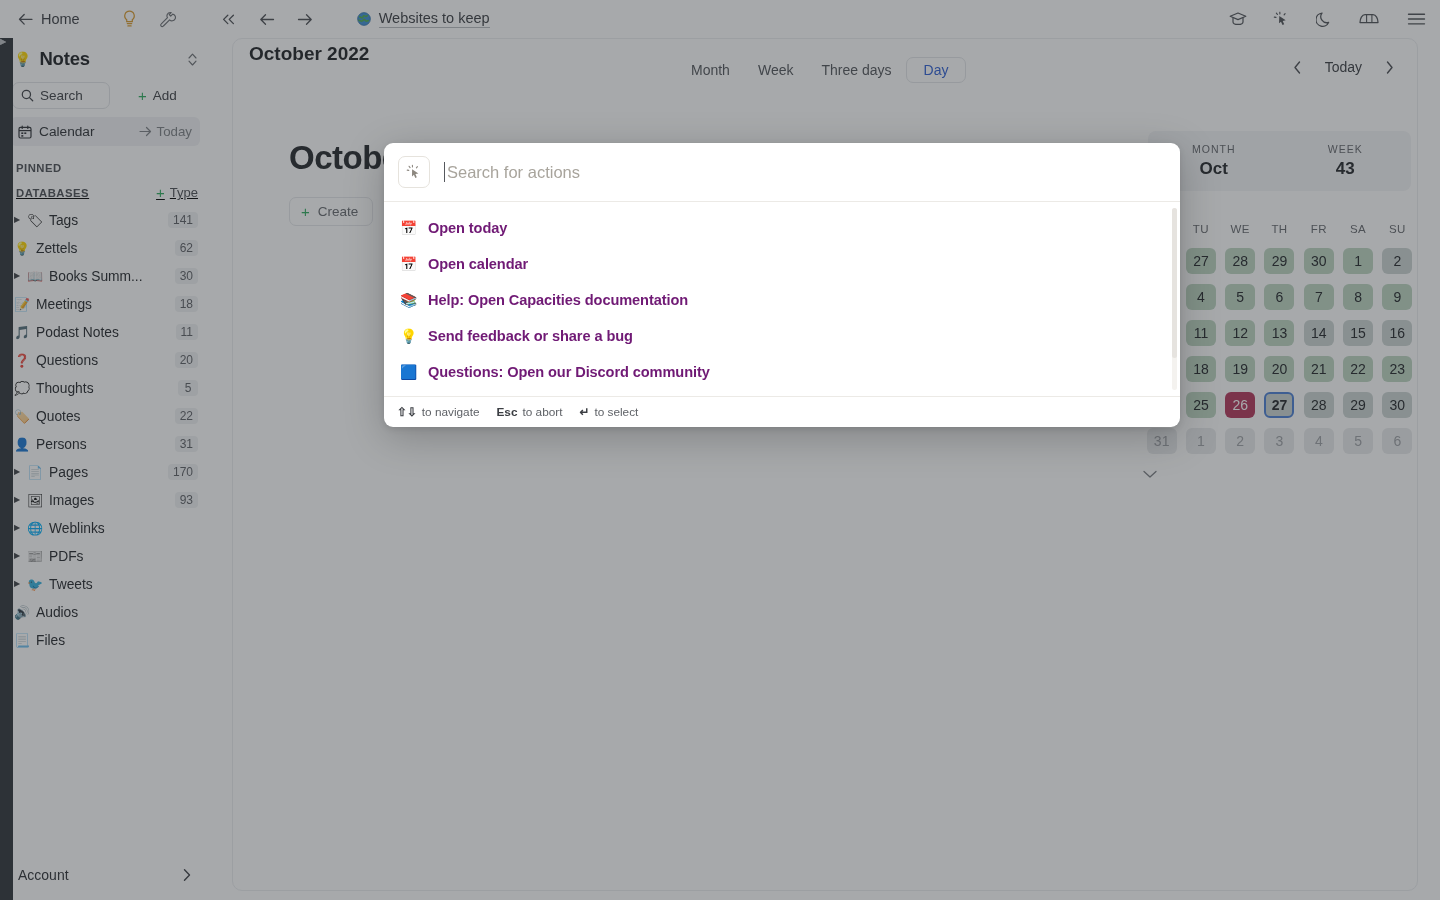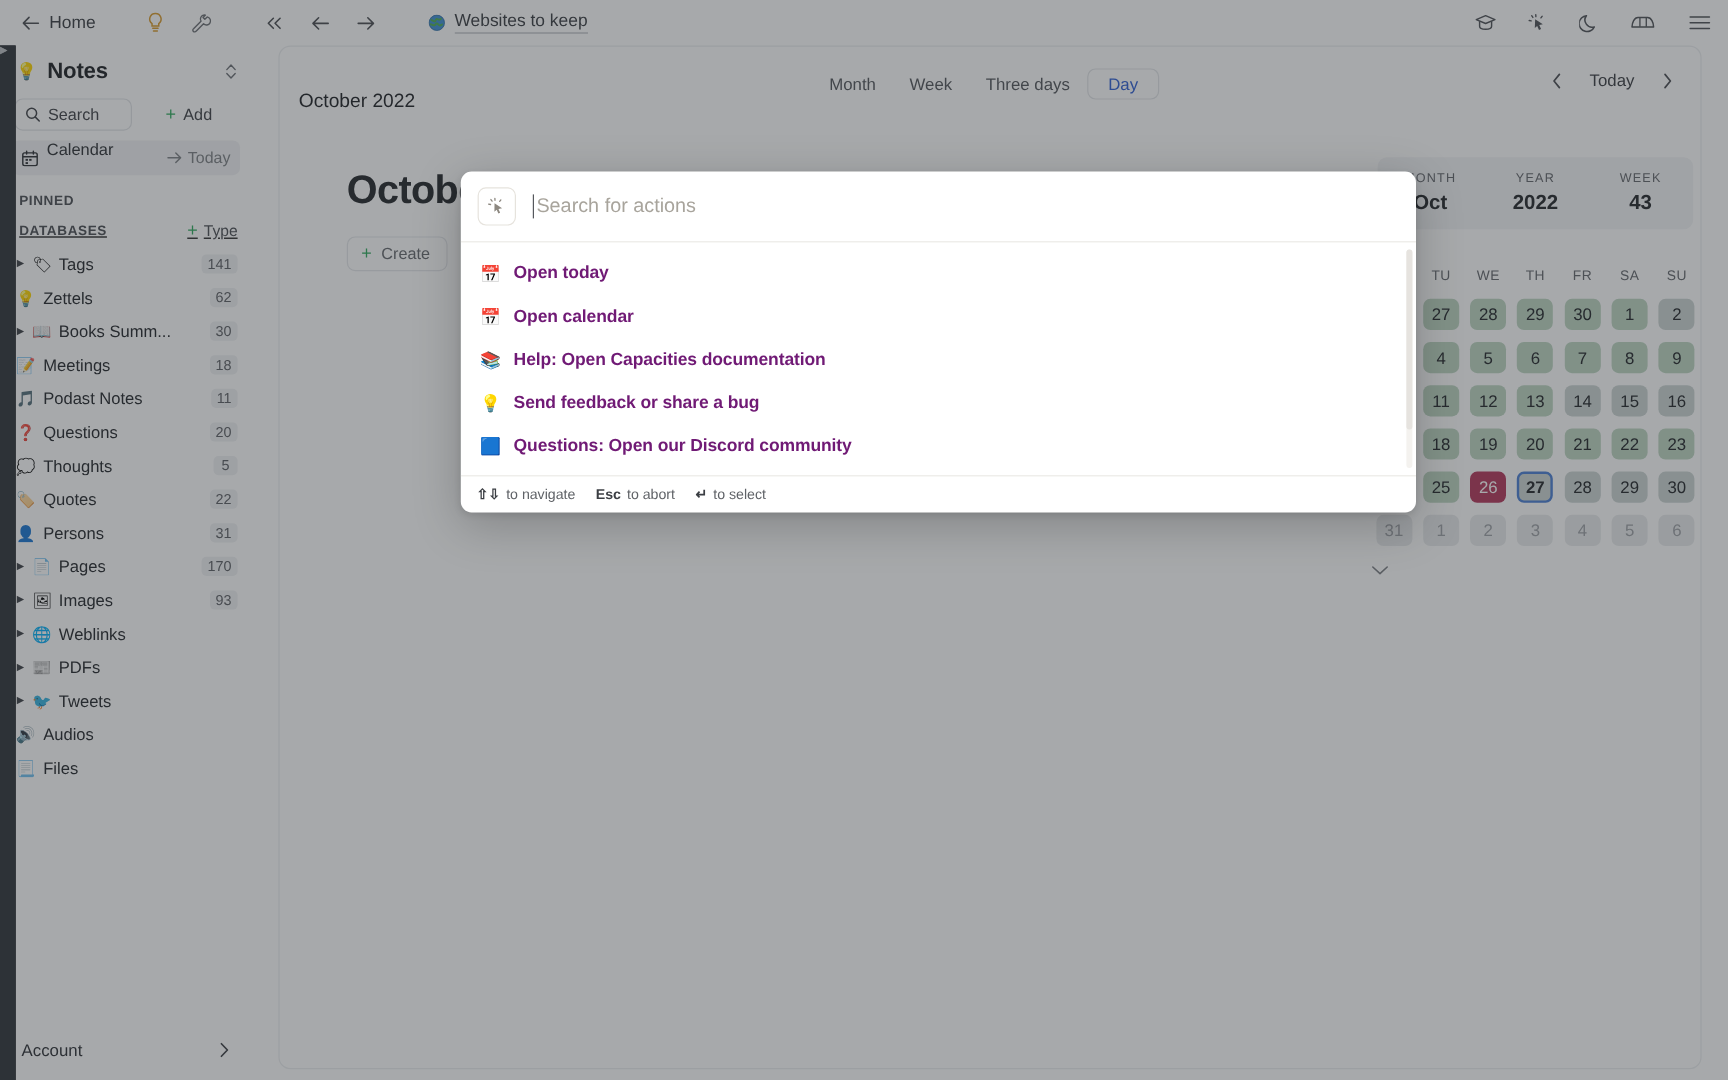--- a/index.html
+++ b/index.html
@@ -50,21 +50,21 @@
     display: flex; align-items: center; gap: 6px; padding-left: 8px;
     font-size: 13.5px; color: #3e4146;
   }
   .sb-add {
     display: flex; align-items: center; gap: 6px; margin-left: 18px;
     font-size: 13.5px; color: #3e4146;
   }
   .plus-g { color: #2eab5e; font-size: 15px; font-weight: 500; line-height: 1; }
 
   .sb-cal {
-    display: flex; margin: 8px 10px 0 10px; height: 29px;
+    display: flex; align-items: center; margin: 8px 10px 0 10px; height: 29px;
     background: #f1f2f4; border-radius: 6px; padding: 0 8px;
   }
   .sb-cal .lbl { font-size: 13.7px; color: #2d3035; margin-left: 7px; }
   .sb-cal .today { margin-left: auto; font-size: 13.3px; color: #7d8085; display:flex; gap:5px; align-items:center; }
 
   .sb-section { margin: 16px 0 0 16px; font-size: 11.3px; font-weight: bold;
     letter-spacing: 0.5px; color: #4b4e53; }
   .sb-section-row { display: flex; align-items: center; margin: 11px 12px 0 16px; text-decoration: underline; }
   .sb-section-row .t { font-size: 11.3px; font-weight: bold; letter-spacing: 0.5px; color: #4b4e53; }
   .sb-section-row .type { margin-left: auto; display: flex; align-items: center; gap: 5px;
@@ -87,22 +87,22 @@
   .sb-account .chev { margin-left: auto; color: #3d4045; font-size: 13px; }
 
   
   .main {
     position: absolute; top: 38px; left: 232px; width: 1186px; height: 853px;
     background: #ffffff; border: 1px solid #eceef0;
     border-radius: 10px;
   }
   .main-header { position: relative; height: 62px; }
   .mh-month {
-    position: absolute; left: 16px; top: 37px;
-    font-size: 16px; font-weight: normal; color: #1d1f23;
+    position: absolute; left: 16px; top: 4px;
+    font-size: 19px; font-weight: bold; color: #1d1f23;
   }
   .mh-tabs {
     position: absolute; left: 444px; top: 18px;
     display: flex; align-items: center; gap: 0;
   }
   .mh-tab {
     font-size: 14px; color: #52555a; padding: 5px 14px; border-radius: 7px;
   }
   .mh-tab.active { color: #3060d4; border: 1px solid #e3e5e8; background: #fff; padding: 4px 17px; }
   .mh-nav {
@@ -477,24 +477,20 @@
       </div>
     </div>
 
     <div class="mini">
       <div class="mini-stats" id="mini-stats">
           <div class="mini-stat">
             <span class="k">MONTH</span>
             <span class="v">Oct</span>
           </div>
           <div class="mini-stat">
-            <span class="k">YEAR</span>
-            <span class="v">2022</span>
-          </div>
-          <div class="mini-stat">
             <span class="k">WEEK</span>
             <span class="v">43</span>
           </div>
         </div>
       <div class="mini-chev ico">
         <svg width="16" height="10" viewBox="0 0 16 10">
             <path d="M2 7.5L8 2l6 5.5" stroke="#7b7e83" stroke-width="1.3" fill="none" stroke-linecap="round" stroke-linejoin="round"></path>
           </svg>
       </div>
       <div class="mini-grid" id="mini-grid">

